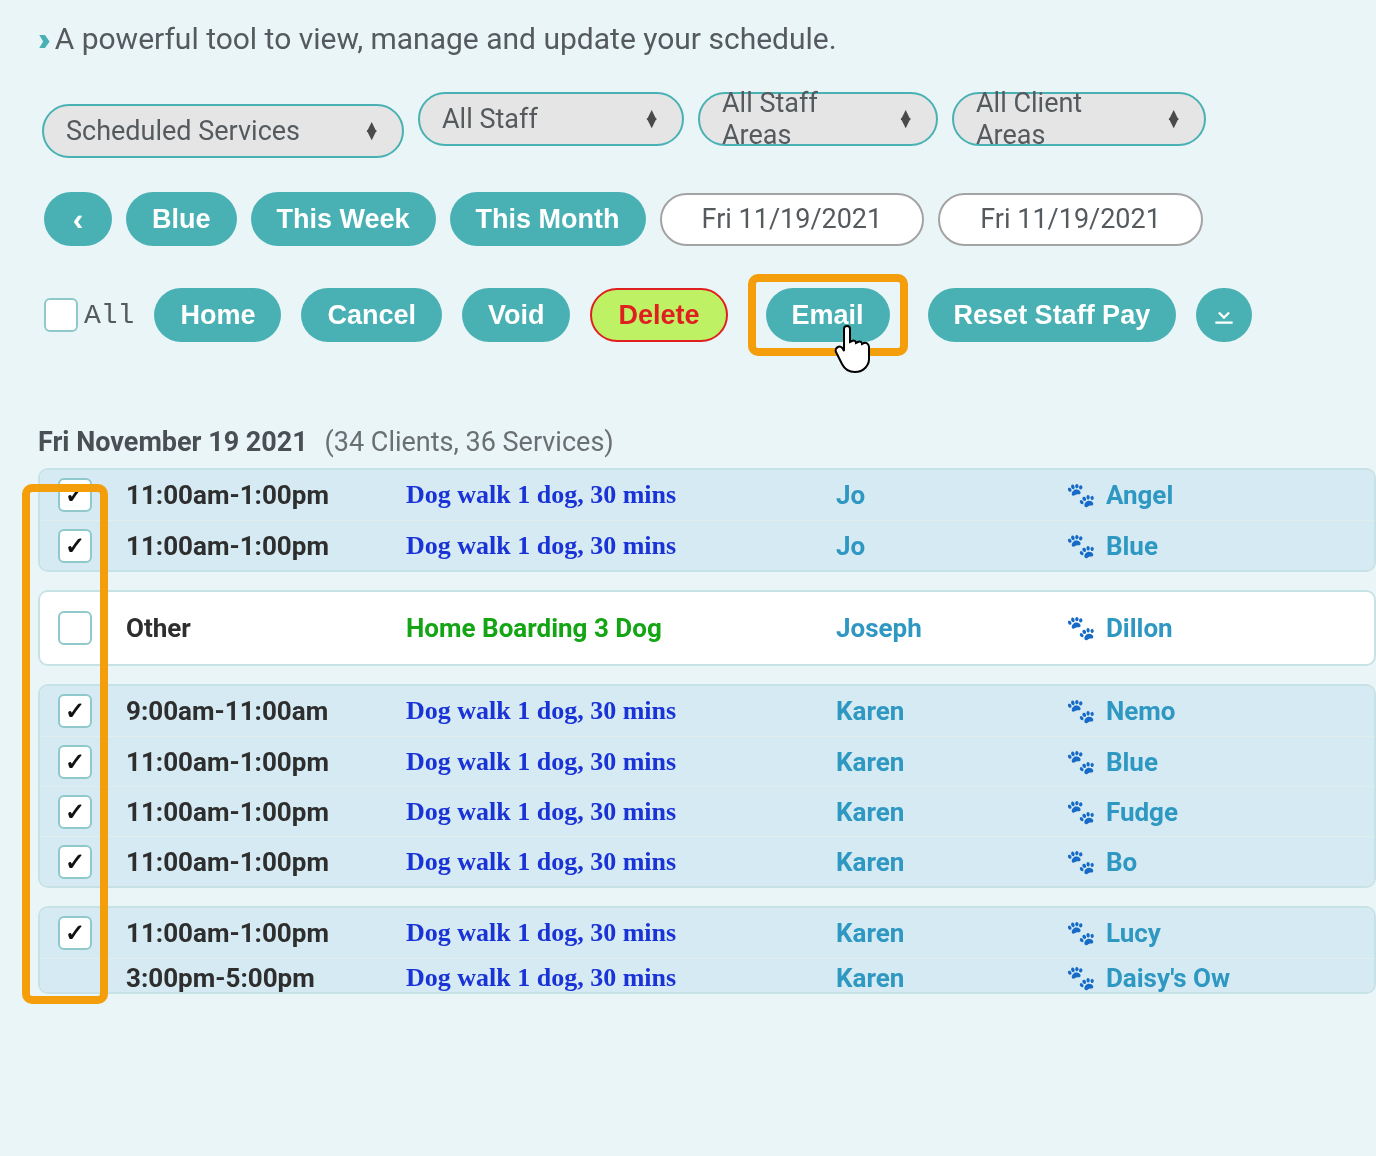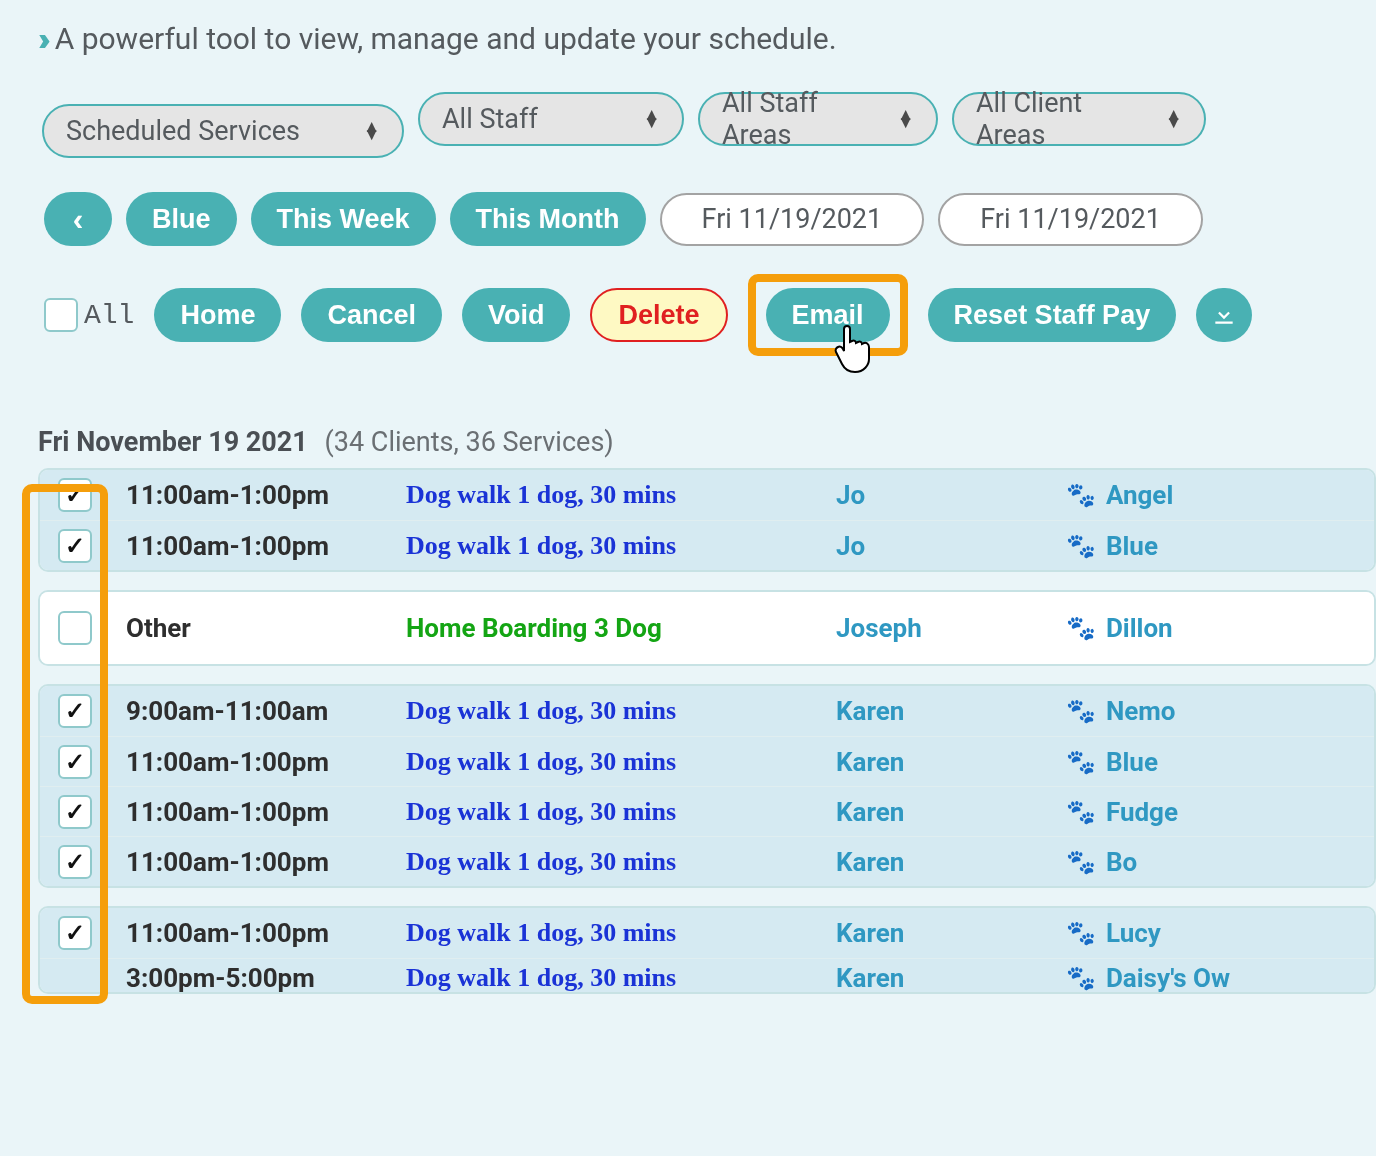--- a/index.html
+++ b/index.html
@@ -39,21 +39,21 @@
   .actions-row { display:flex; align-items:center; gap:20px; margin-left:6px; margin-bottom:70px; }
   .all-wrap { display:flex; align-items:center; gap:6px;font-family:Liberation Mono, monospace; }
   .chk {
     width:34px; height:34px; background:#fff;
     border:2px solid #8fc9cb; border-radius:6px; cursor:pointer; display:inline-flex;
     align-items:center; justify-content:center; font-size:24px; font-weight:900; color:#111;
   }
   .all-label { font-size:28px; color:#555a5e; }
   .danger-outline {
     display:inline-flex; align-items:center; justify-content:center;
-    height:54px; padding:0 26px; background:#fef9c3; color:#e02020;
+    height:54px; padding:0 26px; background:#bef264; color:#e02020;
     border:2px solid #e02020; border-radius:28px; font-size:27px; font-weight:700; cursor:pointer;
   }
   .highlight-box { border:8px solid #f59e0b; border-radius:10px; padding:6px 10px; display:inline-flex; }
   .dl-btn { width:56px; padding:0; }
   .cursor-pointer {
     position:absolute; font-size:42px; color:#000;
     text-shadow: -1px 0 #fff,1px 0 #fff,0 -1px #fff,0 1px #fff;
   }
   .day-header { font-size:27px; color:#4a4f54; margin-left:0; margin-bottom:10px; }
   .day-header .date { font-weight:700; }

